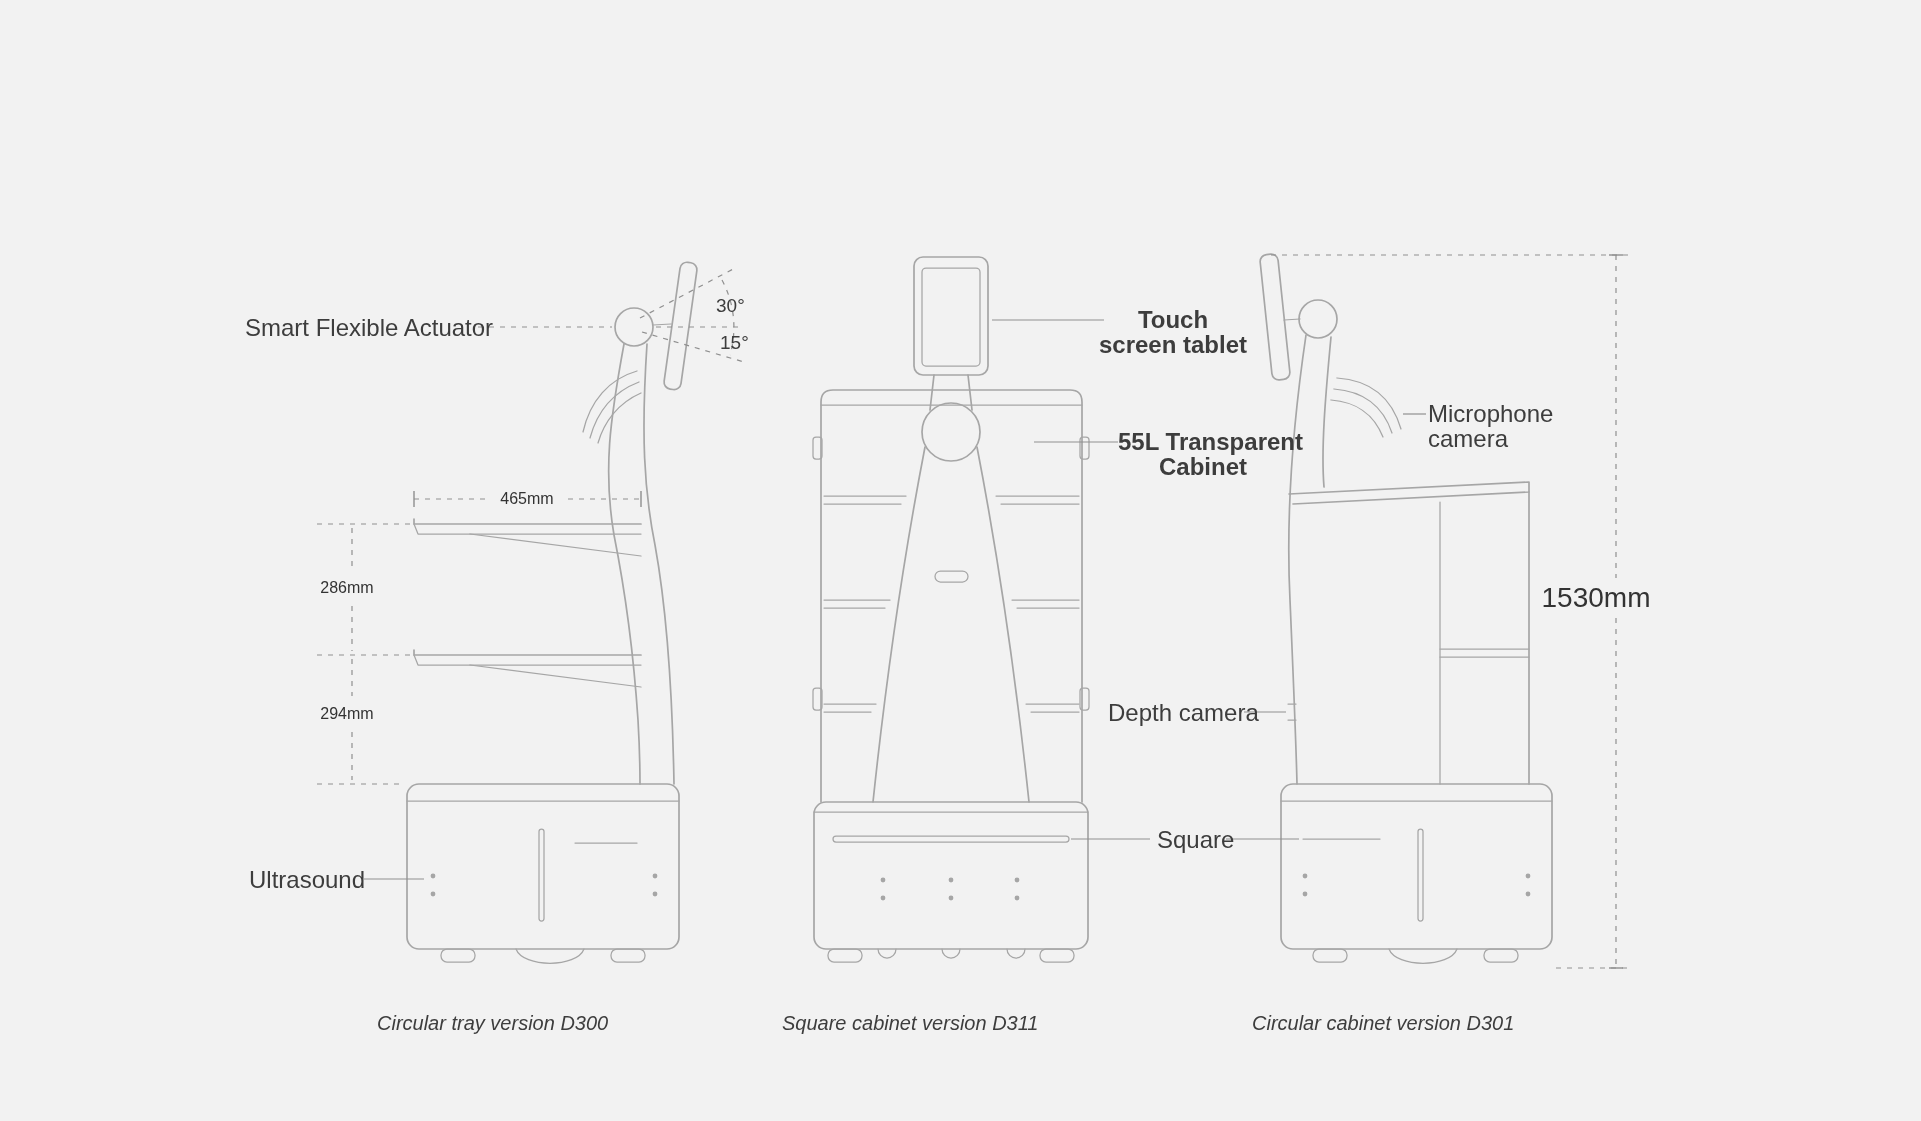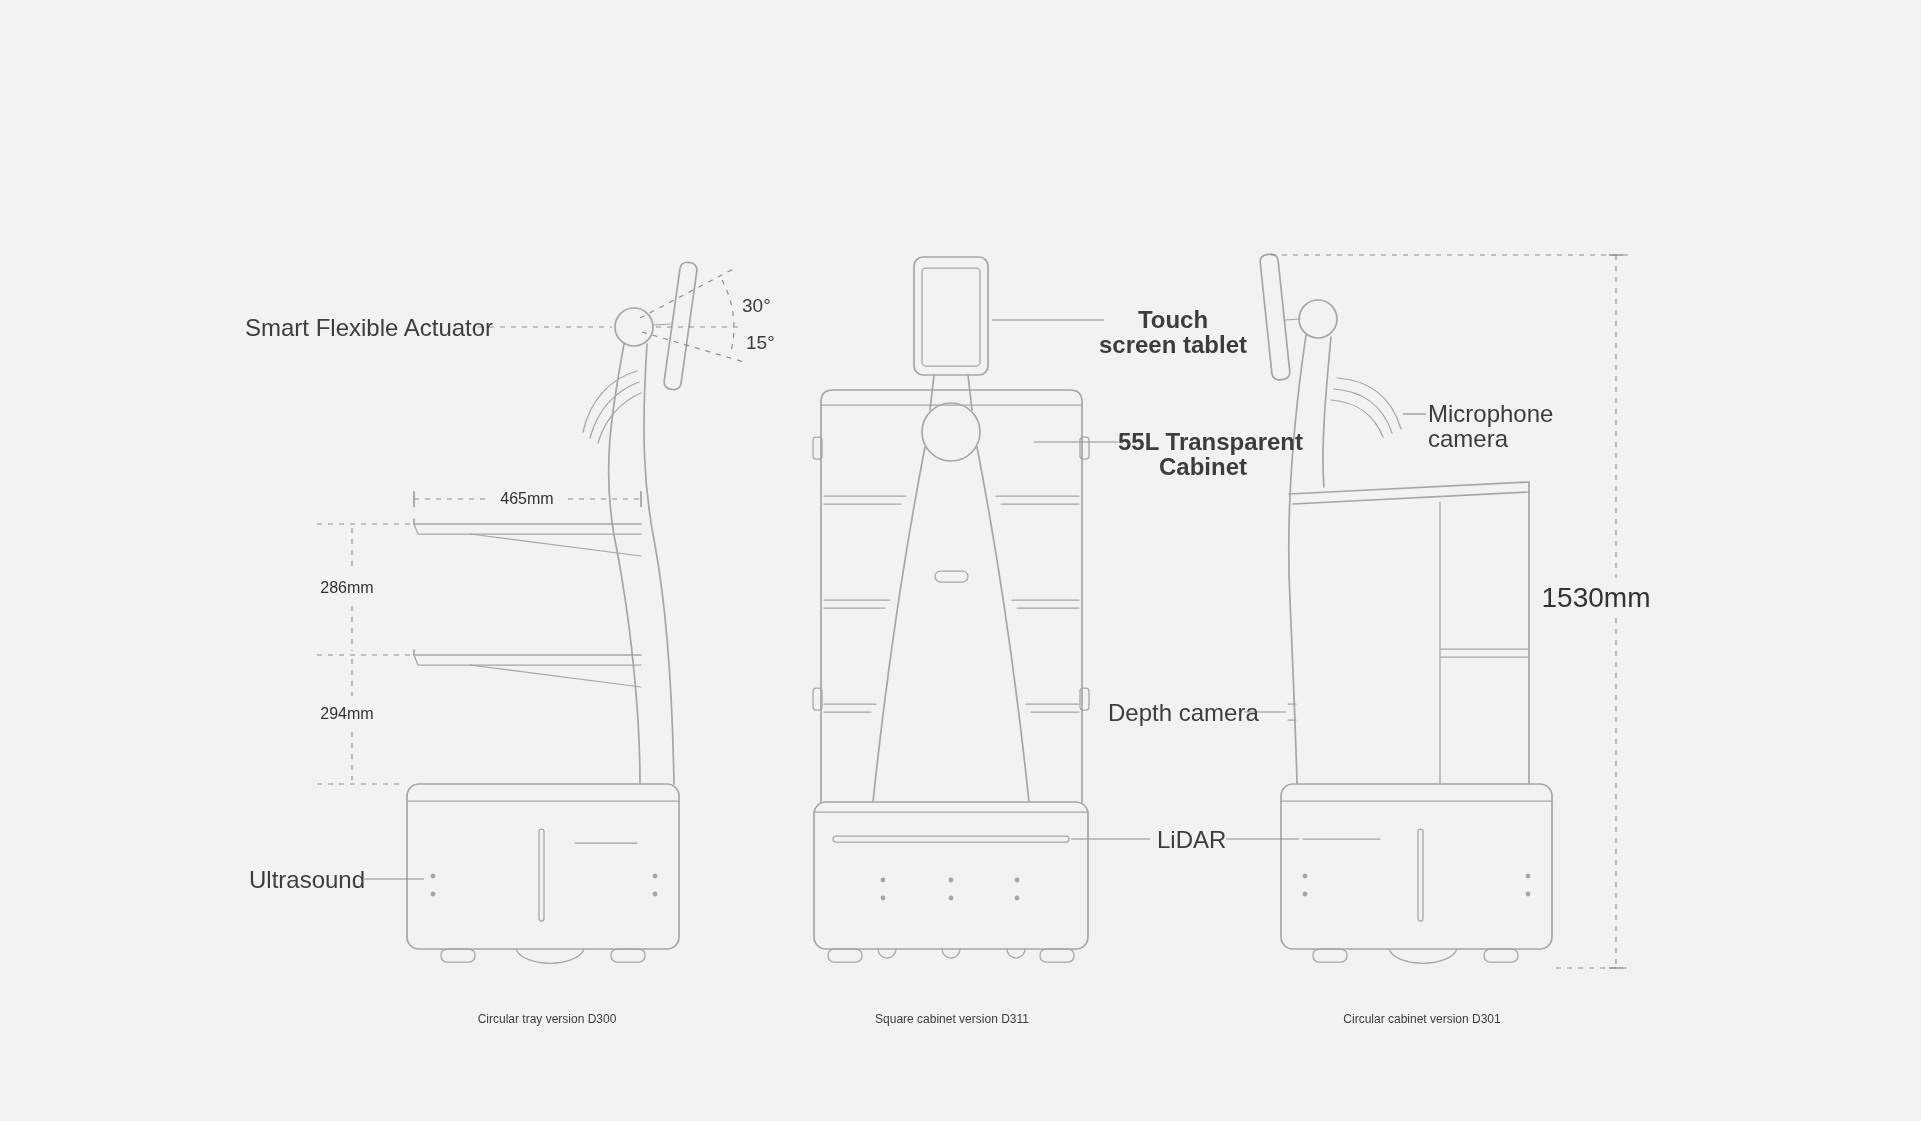--- a/index.html
+++ b/index.html
@@ -16,27 +16,27 @@
   }
   .art{position:absolute;left:0;top:0;width:1921px;height:1121px;}
   svg *{fill:none;}
   .ln{stroke:var(--line);stroke-width:1.7;stroke-linecap:round;stroke-linejoin:round;}
   .ln-thin{stroke:var(--line);stroke-width:1.25;stroke-linecap:round;stroke-linejoin:round;}
   .dash{stroke:var(--line-dark);stroke-width:1.2;stroke-dasharray:5 6;}
   .ld{stroke:var(--line-dark);stroke-width:1.2;}
   .tick{stroke:var(--line-dark);stroke-width:1.4;}
   .dot{fill:var(--line);stroke:none;}
   .lbl{position:absolute;font-size:24px;line-height:25px;color:var(--text);white-space:nowrap;}
-  .lbl.small{font-size:19px;margin-left:26px;}
+  .lbl.small{font-size:19px;}
   .lbl.center{text-align:center;font-weight:bold;}
   .lbl.right{text-align:left;}
   .dim{position:absolute;font-size:16px;line-height:26px;color:var(--dim-text);background:var(--bg);
        padding:0 5px;transform:translateX(-50%);white-space:nowrap;}
   .dim.big{font-size:28px;line-height:30px;}
-  .caption{position:absolute;width:340px;text-align:center;font-size:12px;color:var(--text);}
+  .caption{position:absolute;width:340px;font-size:20px;color:var(--text);font-style:italic;}
 </style>
 </head>
 <body>
 
 <div class="canvas">
 
   <svg class="art" viewBox="0 0 1921 1121" aria-hidden="true">
 
     <g>
 
@@ -224,21 +224,21 @@
     <div>screen tablet</div>
   </div>
 
   <div class="lbl center" style="left:1118px;top:429px;width:170px">
     <div>55L Transparent</div>
     <div>Cabinet</div>
   </div>
 
   <div class="lbl right" style="left:1108px;top:700px;width:130px">Depth camera</div>
 
-  <div class="lbl" style="left:1157px;top:827px">LiDAR</div>
+  <div class="lbl" style="left:1157px;top:827px">Square</div>
 
   <div class="lbl right" style="left:1428px;top:401px;width:120px">
     <div>Microphone</div>
     <div>camera</div>
   </div>
 
   <div class="dim big" style="left:1596px;top:583px">1530mm</div>
 
   <div class="caption" style="left:377px;top:1012px">Circular tray version D300</div>
   <div class="caption" style="left:782px;top:1012px">Square cabinet version D311</div>

